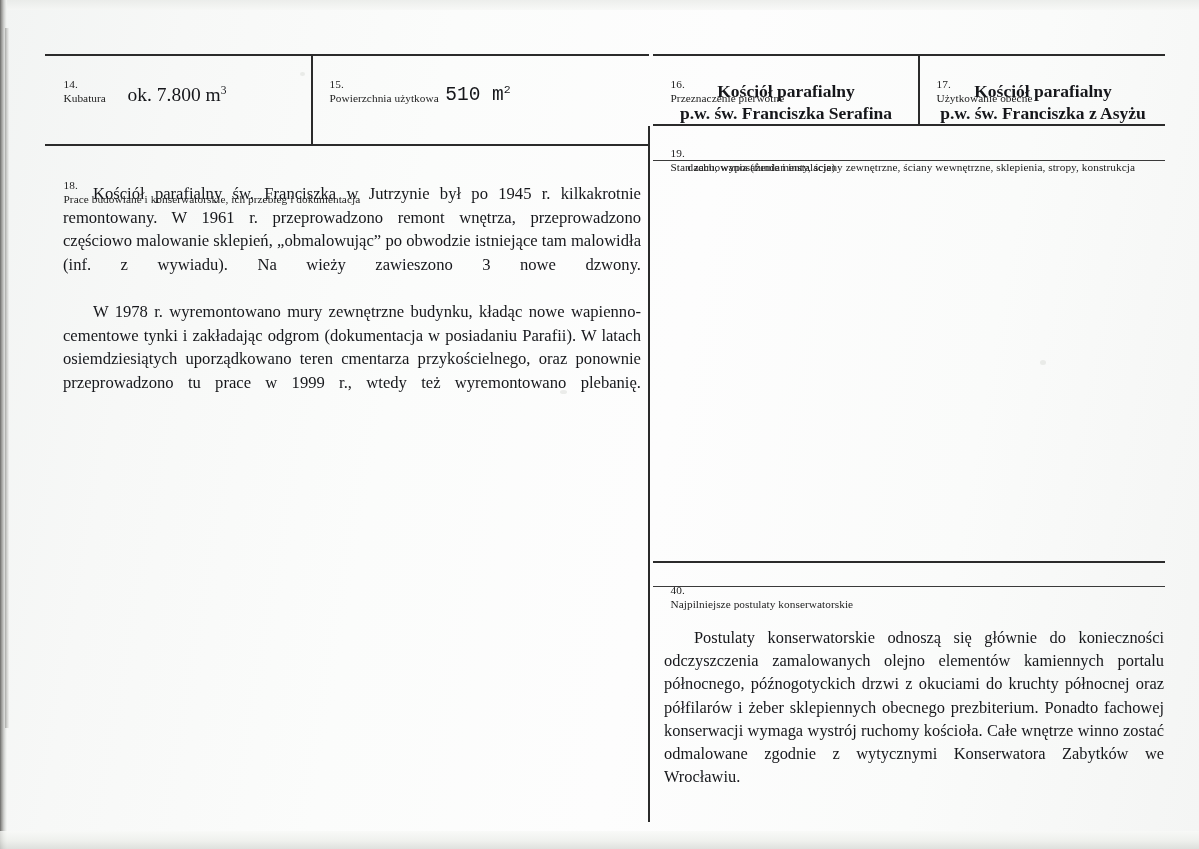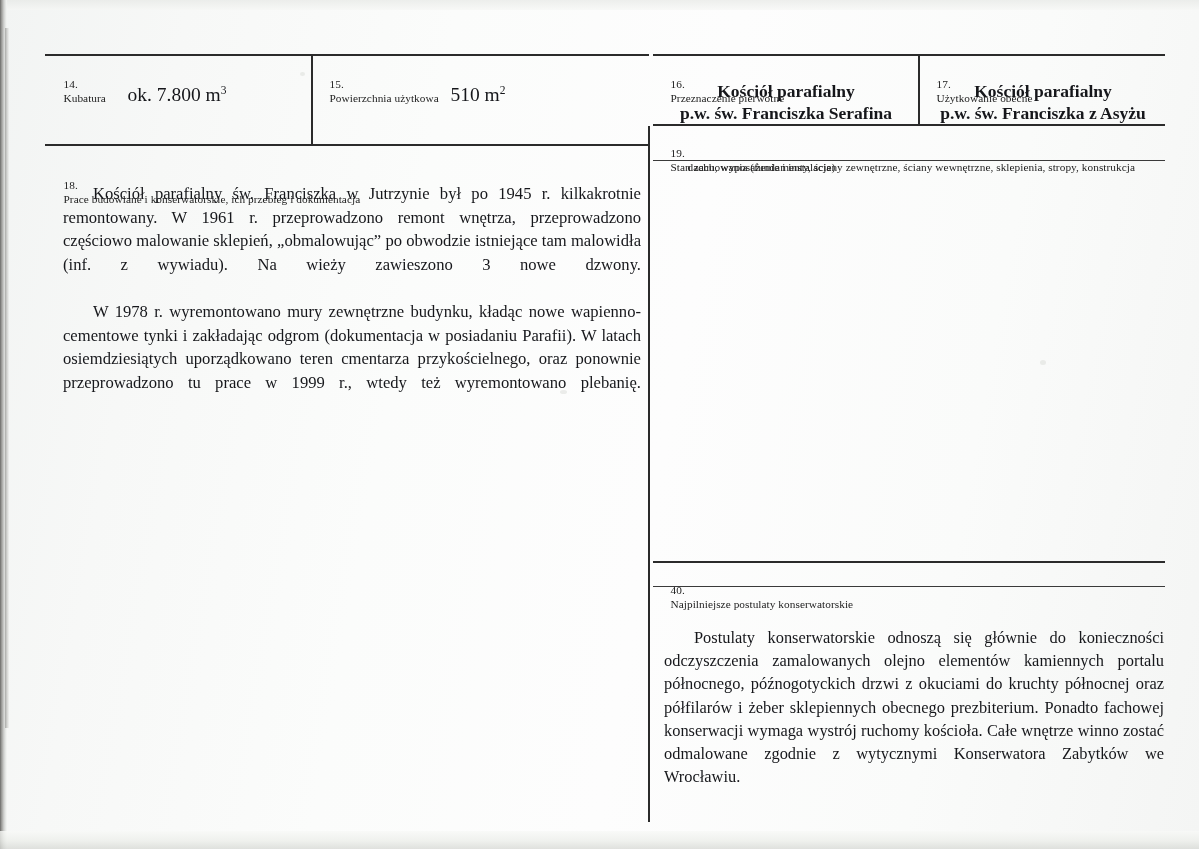--- a/index.html
+++ b/index.html
@@ -173,21 +173,21 @@
     <span>Kubatura</span>
   </div>
   <div class="val-serif centered-val" style="left:52px; top:83px; width:250px;">
     <span>ok. 7.800 m</span><sup>3</sup>
   </div>
 
   <div class="fld-head" style="left:318px; top:62px; width:320px;">
     <span class="num">15. </span>
     <span>Powierzchnia użytkowa</span>
   </div>
-  <div class="val-serif centered-val" style="left:318px; top:83px; width:320px;">
+  <div class="val-serif centered-val" style="left:318px; top:83px; width:320px;font-family:Liberation Mono, monospace;">
     <span>510 m</span><sup>2</sup>
   </div>
 
   <div class="fld-head" style="left:659px; top:62px; width:250px;">
     <span class="num">16. </span>
     <span>Przeznaczenie pierwotne</span>
   </div>
   <div class="val-serif two-line-val" style="left:655px; top:80px; width:262px;">
     <div>Kościół parafialny</div>
     <div>p.w. św. Franciszka Serafina</div>

